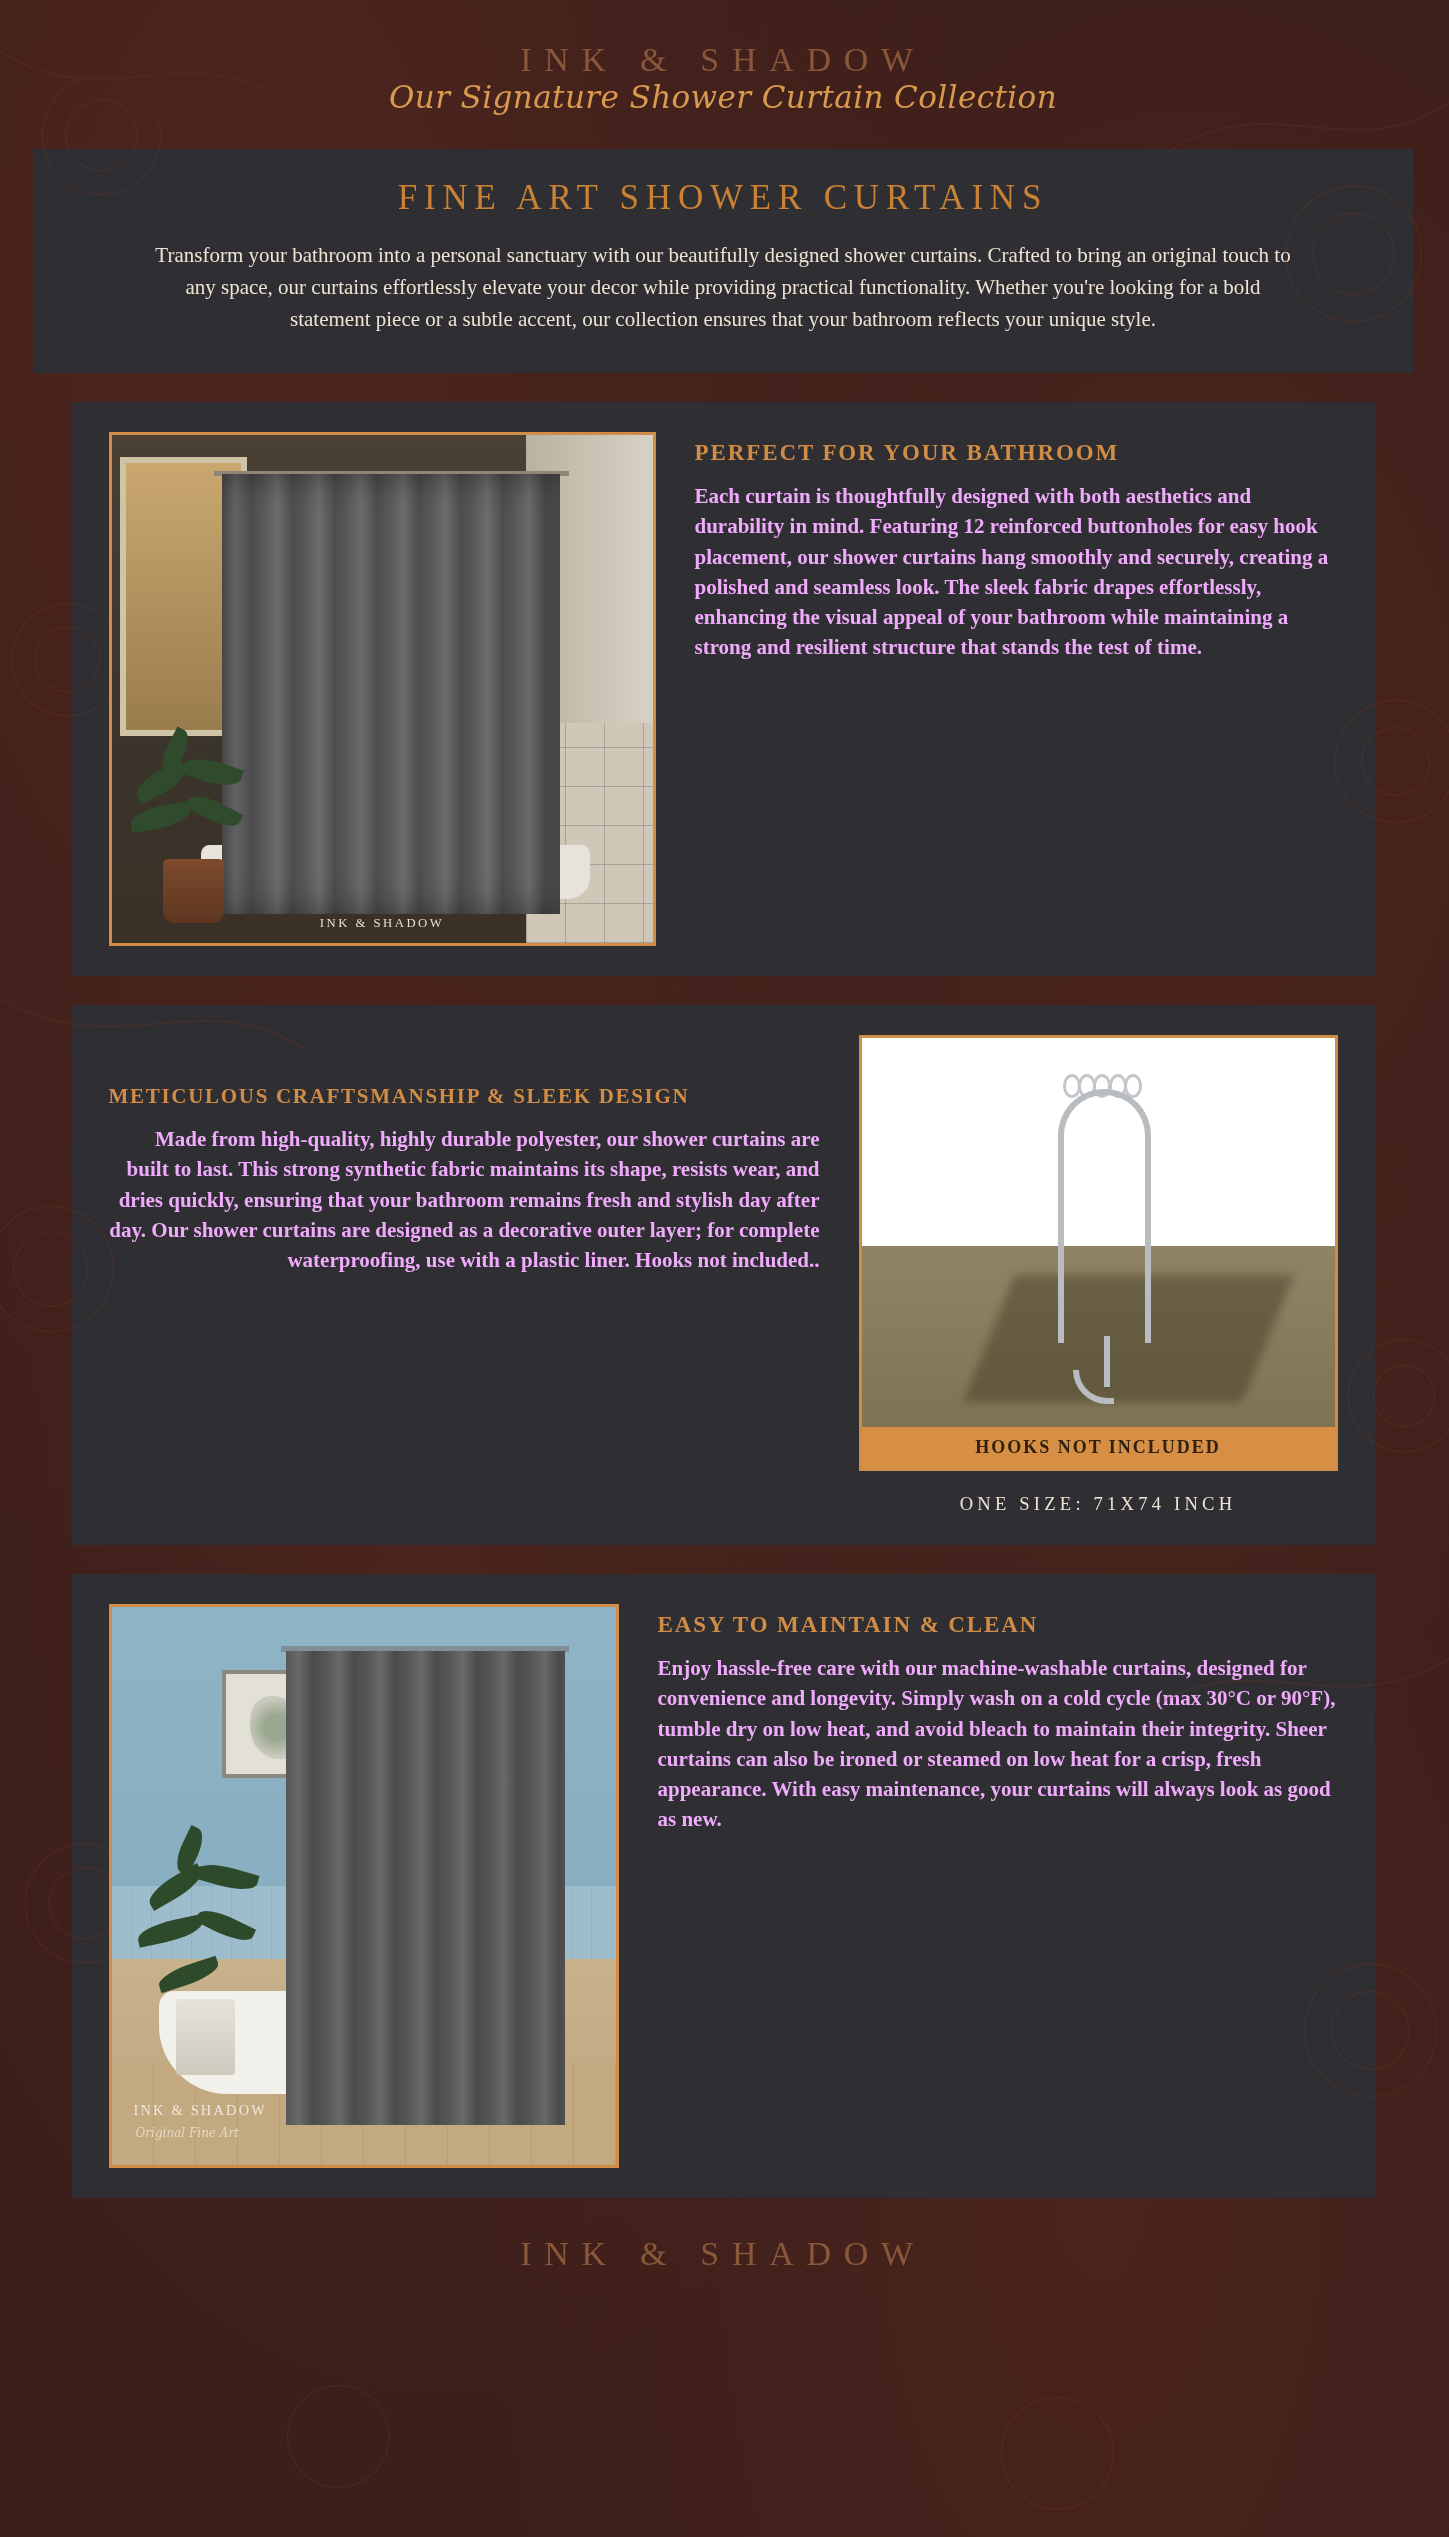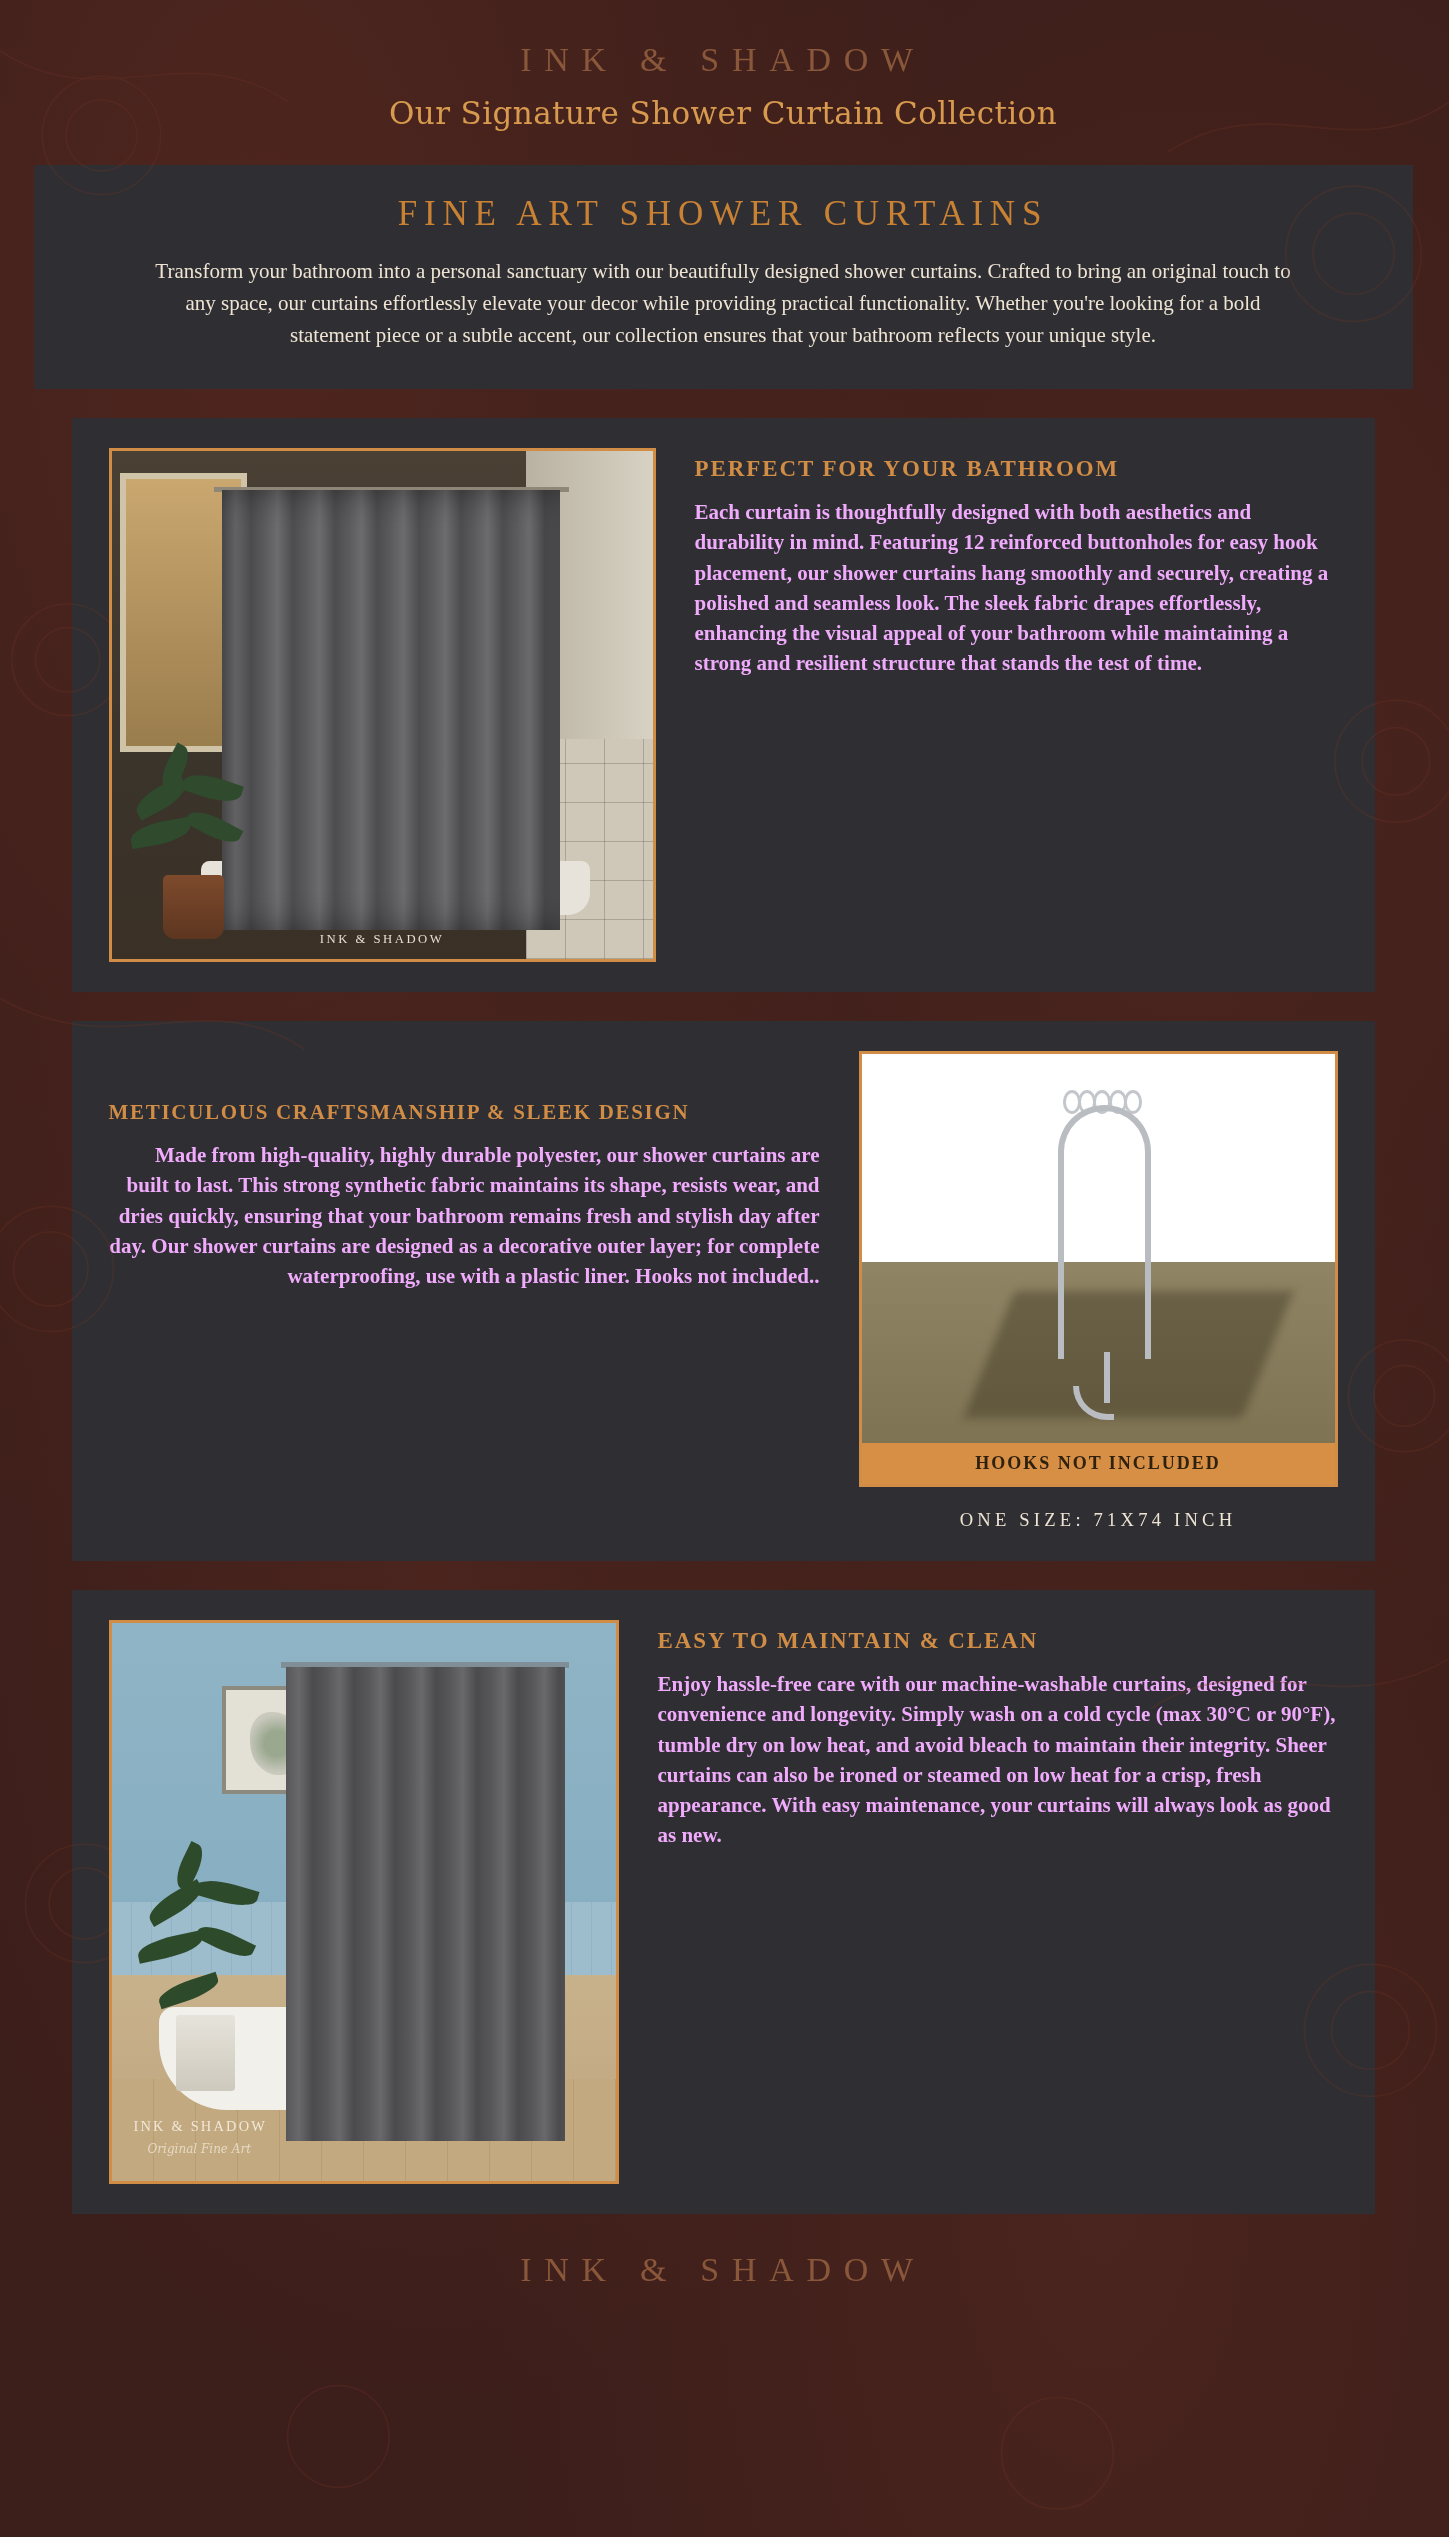--- a/index.html
+++ b/index.html
@@ -44,22 +44,23 @@
   .brand-name {
     font-family: "Liberation Serif", serif;
     font-size: 34px;
     letter-spacing: 12.7px;
     color: #8d5a3c;
     text-transform: uppercase;
     font-weight: 400;
     opacity: 0.95;
   }
   .brand-tagline {
-    margin-top: 16px;
+    margin-top: 0;
     font-family: "DejaVu Serif", serif;
+    font-style: italic;
     font-size: 31px;
     color: #d89a4e;
     letter-spacing: 0.4px;
   }
 
   
   .panel {
     background: #2f2f33;
     margin: 0 auto;
   }
@@ -261,21 +262,21 @@
   .b2-plant { position: absolute; left: 20px; bottom: 90px; width: 135px; height: 237px; }
   .b2-pot {
     position: absolute; left: 44px; bottom: 0; width: 59px; height: 76px;
     background: linear-gradient(to bottom,#e6e3db,#cdc9bd); border-radius: 3.4px;
   }
   .wm {
     position: absolute; left: 22px; bottom: 46px; color: #f0e8da;
     font-size: 14.4px; letter-spacing: 2.2px;
   }
   .wm-sub {
-    position: absolute; left: 36px; bottom: 25px; color: #e6d9c4;
+    position: absolute; left: 24px; bottom: 25px; color: #e6d9c4;
     font-size: 12px; font-style: italic; font-family: "DejaVu Serif", serif;
   }
 
   
   .brand-bottom {
     text-align: center;
     padding: 37px 0 41px 0;
   }
   .brand-bottom .brand-name { color: #8d5a3c; font-size: 34px; letter-spacing: 12.7px; }
 </style>

